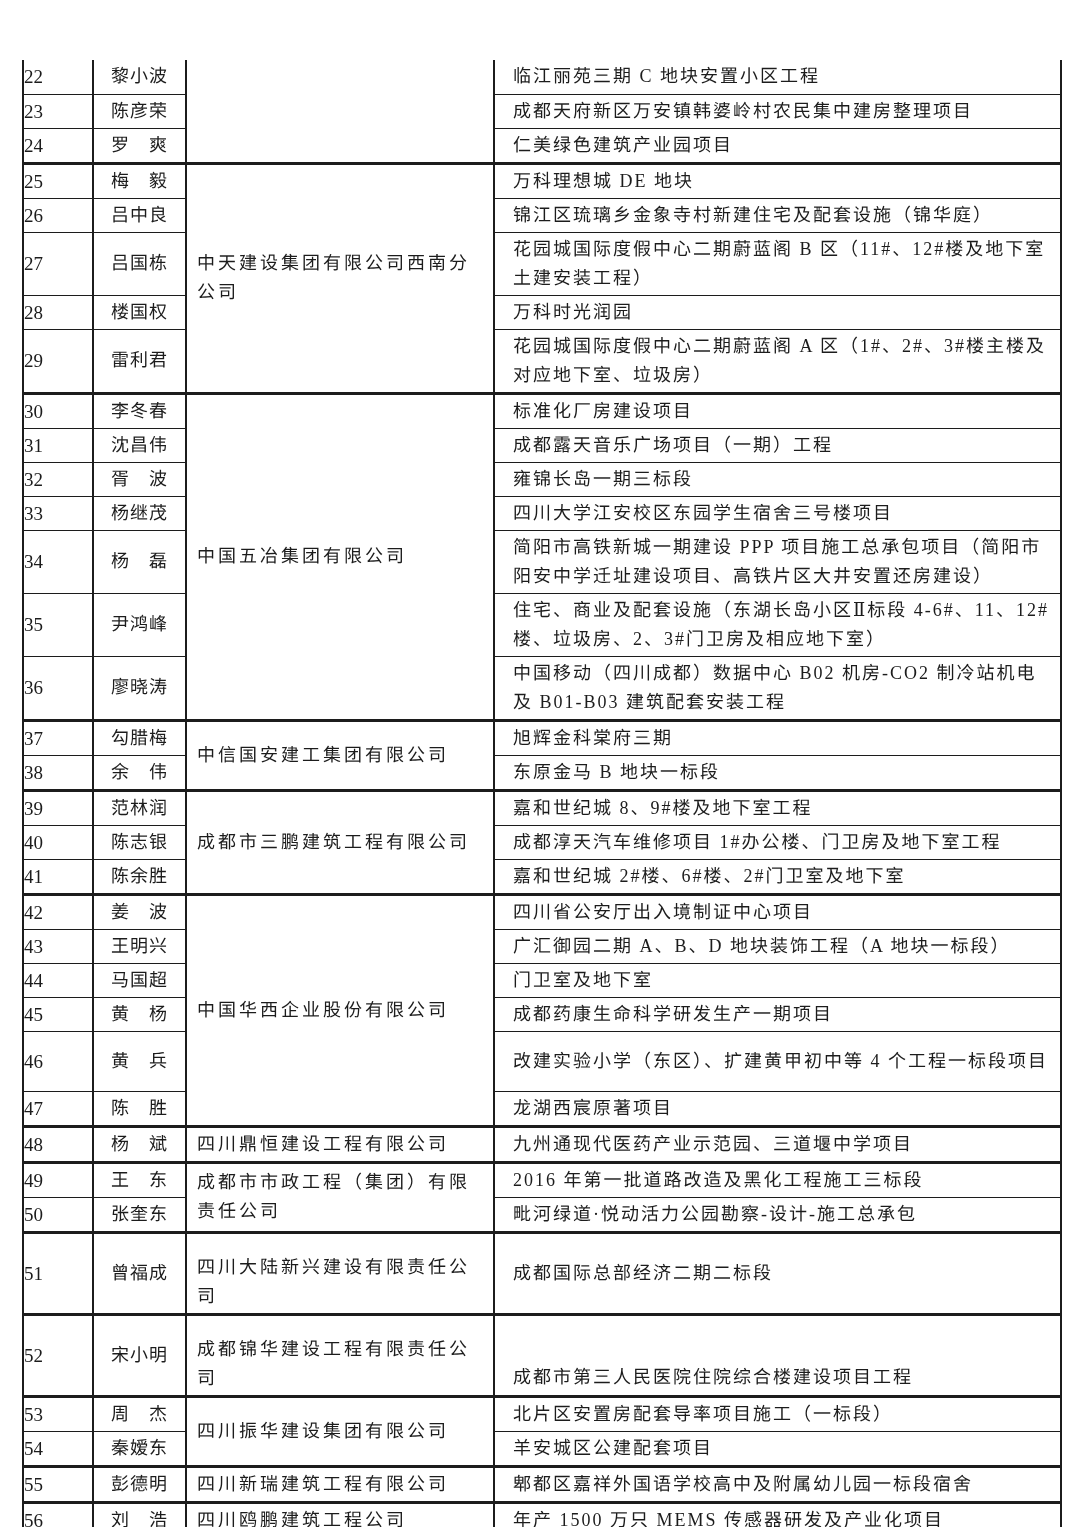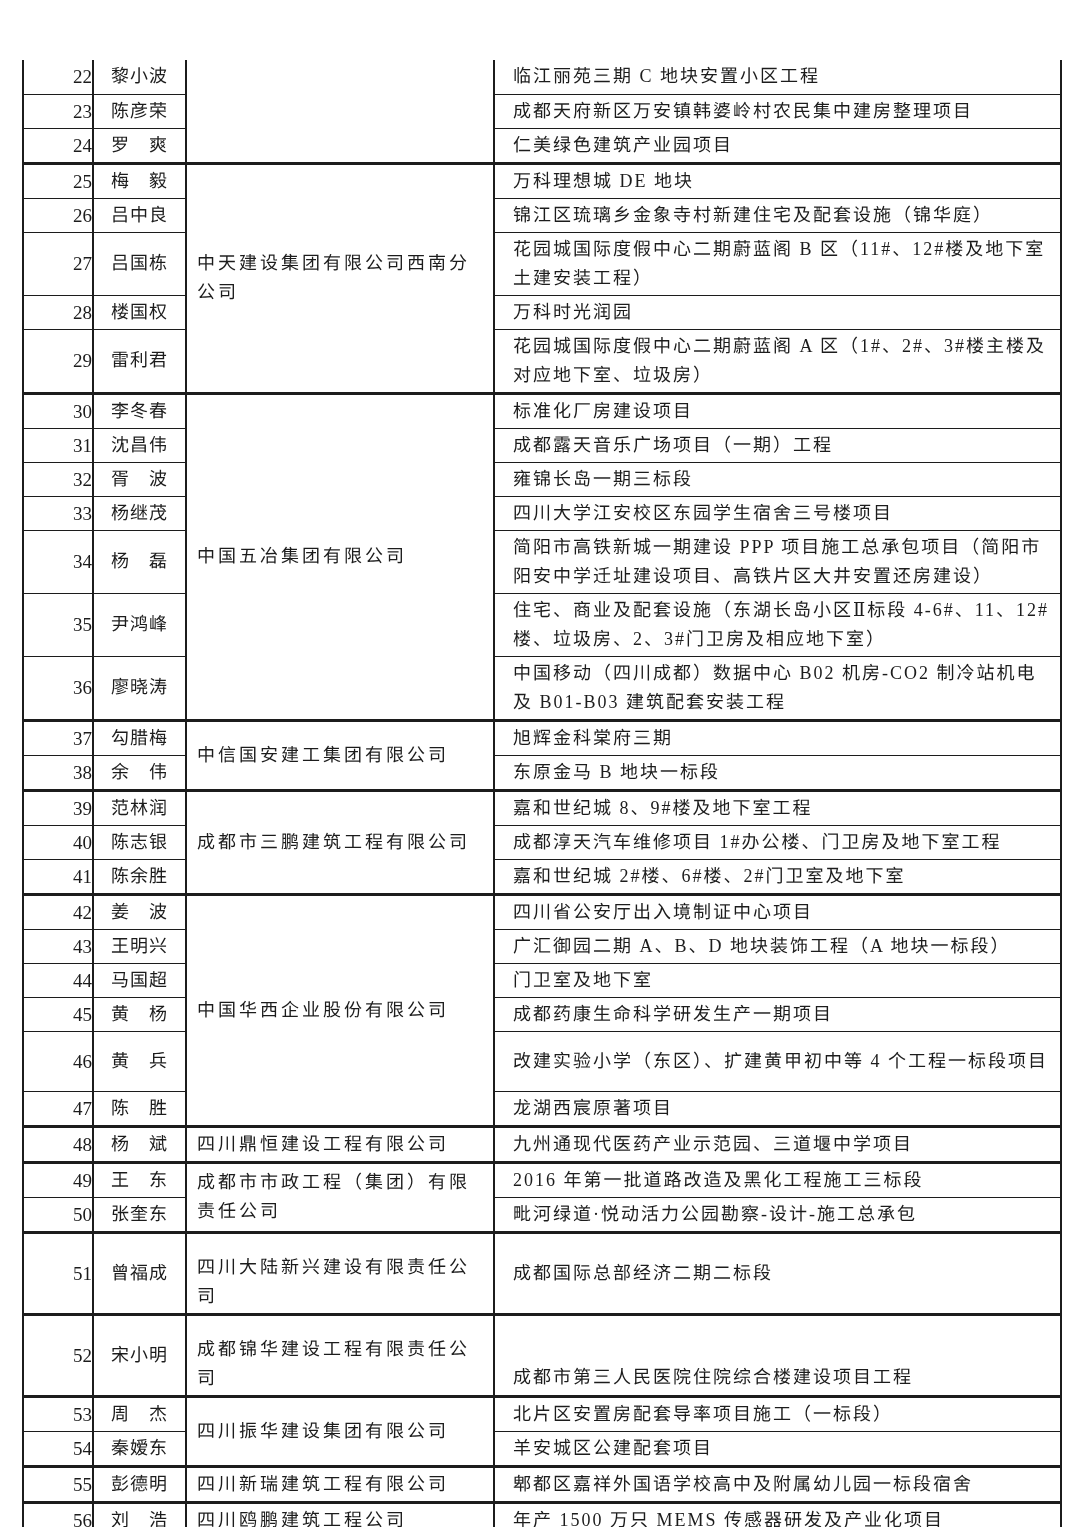--- a/index.html
+++ b/index.html
@@ -34,21 +34,21 @@
     border-left-width:2px;border-right-width:2px;
     vertical-align:middle;
     font-size:18px;
     line-height:29px;
     color:var(--ink);
     overflow:hidden;
   }
   tr:first-child td{border-top:none;}
   tr.group-start td{border-top-width:3px;margin-top:44px;}
   td.col-no{
-    text-align:right;
+    text-align:left;
     font-size:19px;
     font-family:"Liberation Serif","DejaVu Serif",serif;
   }
   td.col-name{
     text-align:center;
     letter-spacing:1px;
     padding:0 6px;
   }
   td.col-company{
     text-align:left;

